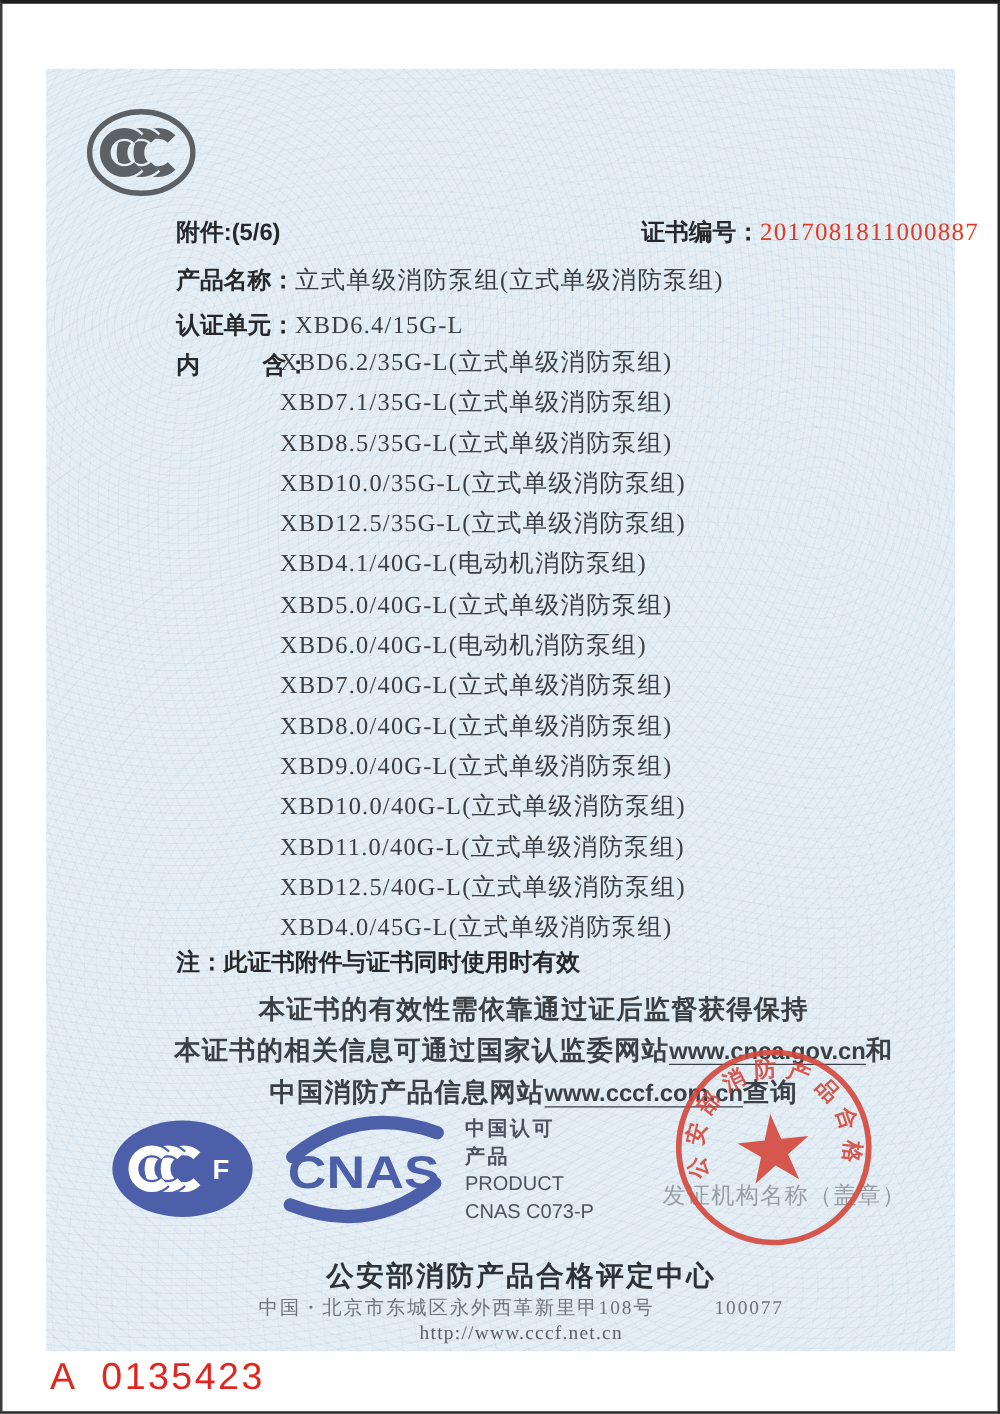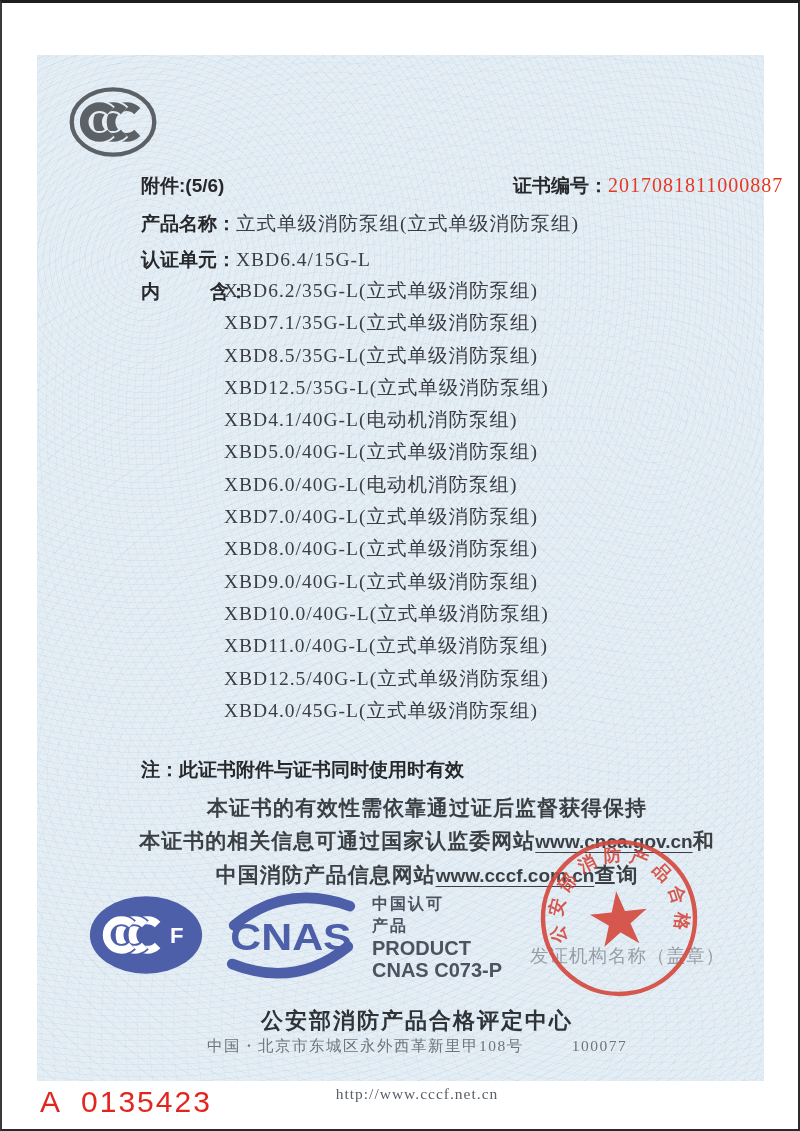--- a/index.html
+++ b/index.html
@@ -57,37 +57,37 @@
   .statements .url {
     font-family:"Liberation Sans", sans-serif; font-size:19px; font-weight:bold;
     text-decoration:underline; text-underline-offset:4px; letter-spacing:0;
   }
 
   
   .cccf-logo { left:45px; top:834px; width:128px; height:92px; }
   .cnas-logo { left:181px; top:828px; width:146px; height:106px; }
   .accred { left:335px; top:838px; line-height:22px; color:#4b5260; }
   .accred .zh { font-size:16px; font-weight:700; letter-spacing:2px; }
-  .accred .lat { font-size:20px; font-weight:700; font-family:"Liberation Sans", sans-serif; }
+  .accred .lat { font-size:16px; font-weight:400; font-family:"Liberation Sans", sans-serif; }
 
   
   .stamp-caption {
     left:493px; top:888px; width:220px; font-size:18.5px; color:#989ea6;
     font-family:"Liberation Serif", serif; letter-spacing:1px; white-space:nowrap;
   }
   .stamp { left:493px; top:774px; width:178px; height:178px; opacity:.9; transform:rotate(-6deg); }
 
   
   .footer-org { left:55px; top:951px; width:650px; text-align:center;
     font-size:22px; font-weight:bold; color:#2e3338; letter-spacing:2px; }
   .footer-addr { left:55px; top:981px; width:650px; text-align:center;
     font-size:15.5px; color:#6e747b; font-family:"Liberation Serif", serif; letter-spacing:1.5px; white-space:nowrap; }
   .footer-addr .gap { display:inline-block; width:48px; }
   .footer-web { left:55px; top:1003px; width:650px; text-align:center;
-    font-size:15.5px; color:#5a6068; font-family:"Liberation Serif", serif; letter-spacing:1px;margin-top:27px; }
+    font-size:15.5px; color:#5a6068; font-family:"Liberation Serif", serif; letter-spacing:1px; }
 
   
   .serial {
     position:absolute; left:38px; top:1082px; font-size:30px; color:#e2261f;
     font-family:"Liberation Sans", sans-serif; letter-spacing:2px; white-space:pre;
   }
 </style>
 </head>
 <body>
 
@@ -112,20 +112,21 @@
   <div class="abs row-unit">
     <span class="lbl">认证单元：</span><span class="val">XBD6.4/15G-L</span>
   </div>
 
   <div class="abs inc-nei lbl">内</div>
   <div class="abs inc-han lbl">含：</div>
   <div class="abs model-list">
     <div class="model-row val">XBD6.2/35G-L(立式单级消防泵组)</div>
     <div class="model-row val">XBD7.1/35G-L(立式单级消防泵组)</div>
     <div class="model-row val">XBD8.5/35G-L(立式单级消防泵组)</div>
+    <div class="model-row val">XBD10.0/35G-L(立式单级消防泵组)</div>
     <div class="model-row val">XBD12.5/35G-L(立式单级消防泵组)</div>
     <div class="model-row val">XBD4.1/40G-L(电动机消防泵组)</div>
     <div class="model-row val">XBD5.0/40G-L(立式单级消防泵组)</div>
     <div class="model-row val">XBD6.0/40G-L(电动机消防泵组)</div>
     <div class="model-row val">XBD7.0/40G-L(立式单级消防泵组)</div>
     <div class="model-row val">XBD8.0/40G-L(立式单级消防泵组)</div>
     <div class="model-row val">XBD9.0/40G-L(立式单级消防泵组)</div>
     <div class="model-row val">XBD10.0/40G-L(立式单级消防泵组)</div>
     <div class="model-row val">XBD11.0/40G-L(立式单级消防泵组)</div>
     <div class="model-row val">XBD12.5/40G-L(立式单级消防泵组)</div>

